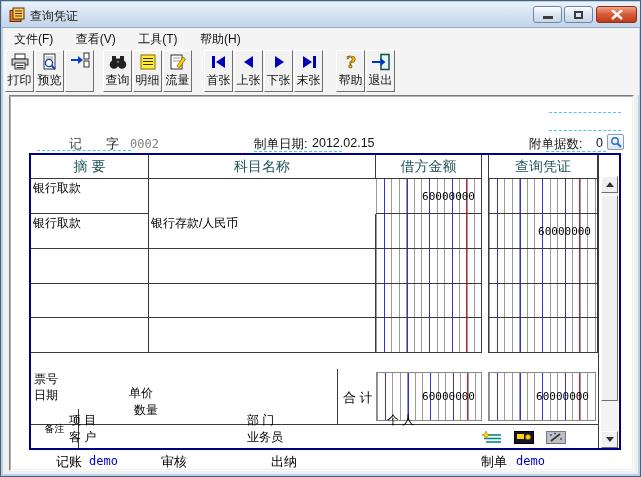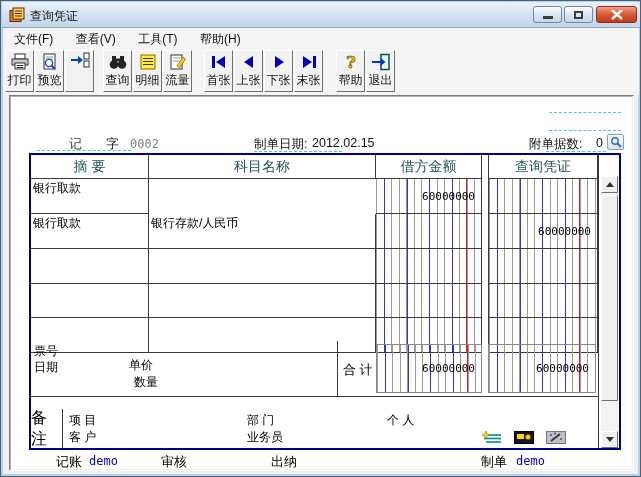--- a/index.html
+++ b/index.html
@@ -296,33 +296,33 @@
     <div class="cell dc" style="left:0;top:129px;width:118px;height:34px;"></div>
     <div class="cell dc" style="left:118px;top:129px;width:227px;height:34px;"></div>
     <div class="cell amt rules" style="left:345px;top:129px;width:106px;height:34px;"></div>
     <div class="cell amt rules bl" style="left:457px;top:129px;width:110px;height:34px;"></div>
 
     <div class="cell dc" style="left:0;top:163px;width:118px;height:35px;"></div>
     <div class="cell dc" style="left:118px;top:163px;width:227px;height:35px;"></div>
     <div class="cell amt rules" style="left:345px;top:163px;width:106px;height:35px;"></div>
     <div class="cell amt rules bl" style="left:457px;top:163px;width:110px;height:35px;"></div>
 
-    <div style="position:absolute;left:0;top:186px;width:567px;height:56px;border-bottom:1px solid #3a3a3a;">
+    <div style="position:absolute;left:0;top:214px;width:567px;height:56px;border-bottom:1px solid #3a3a3a;">
       <span class="f-label" style="left:3px;top:2px;">票号</span>
       <span class="f-label" style="left:3px;top:18px;">日期</span>
       <span class="f-label" style="left:98px;top:16px;">单价</span>
       <span class="f-label" style="left:103px;top:33px;text-align:right;">数量</span>
       <div style="position:absolute;left:306px;top:0;width:1px;height:56px;background:#3a3a3a;"></div>
       <span class="f-label" style="left:312px;top:20px;font-size:13px;">合 计</span>
       <div class="t-box rules" style="left:345px;top:3px;width:106px;height:49px;">60000000</div>
       <div class="t-box rules" style="left:457px;top:3px;width:108px;height:49px;">60000000</div>
     </div>
 
     <div style="position:absolute;left:0;top:254px;width:567px;height:39px;">
-      <div style="position:absolute;left:0;top:0;width:32px;height:39px;border-right:1px solid #3a3a3a;display:flex;align-items:center;justify-content:center;font-size:16px;">备注</div>
+      <div style="position:absolute;left:0;top:0;width:48px;height:39px;border-right:1px solid #3a3a3a;display:flex;align-items:center;justify-content:center;font-size:10px;">备注</div>
       <span class="f-label" style="left:38px;top:3px;">项 目</span>
       <span class="f-label" style="left:216px;top:3px;">部 门</span>
       <span class="f-label" style="left:356px;top:3px;">个 人</span>
       <span class="f-label" style="left:38px;top:20px;">客 户</span>
       <span class="f-label" style="left:216px;top:20px;">业务员</span>
       <span class="ric" style="left:450px;top:21px;">
         <svg width="20" height="13">
           <line x1="4" y1="4" x2="19" y2="4" stroke="#008b8b" stroke-width="1.6"></line>
           <line x1="2" y1="7.5" x2="19" y2="7.5" stroke="#008b8b" stroke-width="1.6"></line>
           <line x1="4" y1="11" x2="19" y2="11" stroke="#008b8b" stroke-width="1.6"></line>

